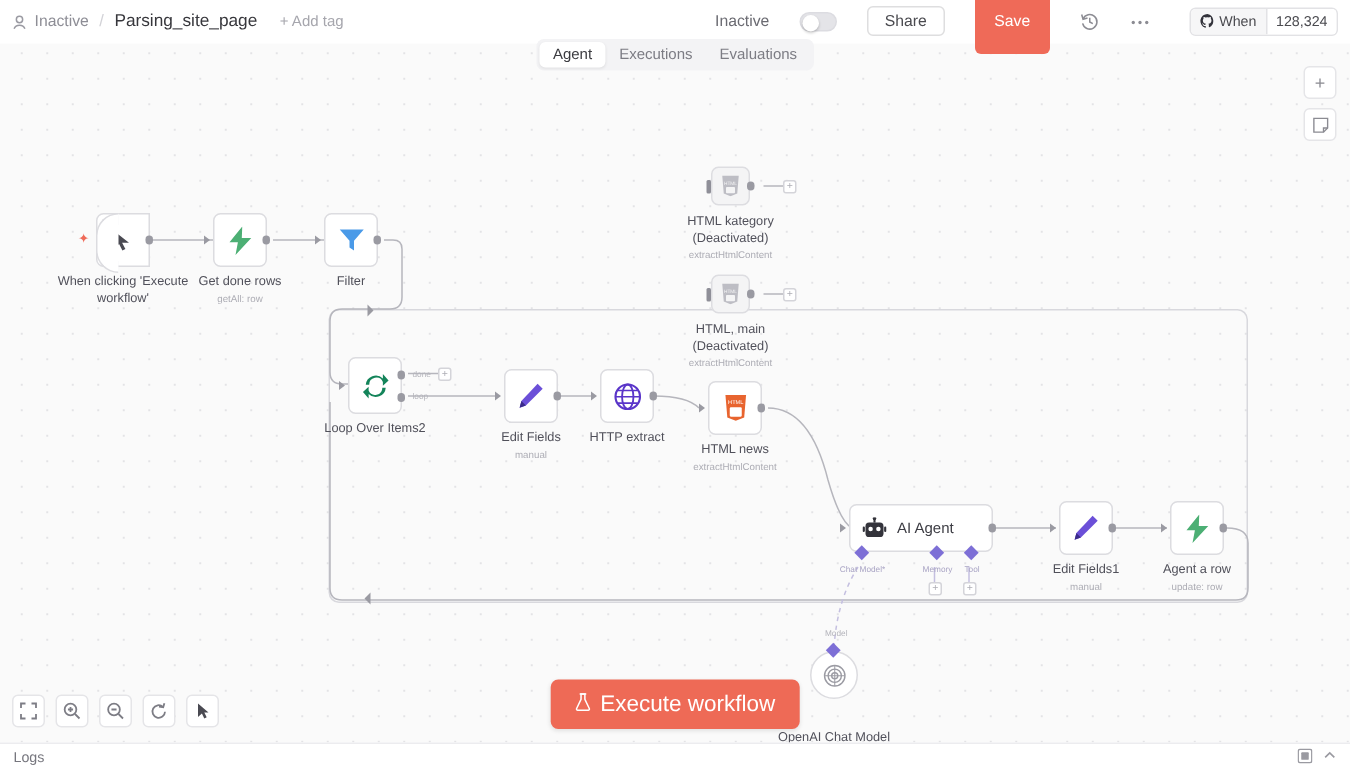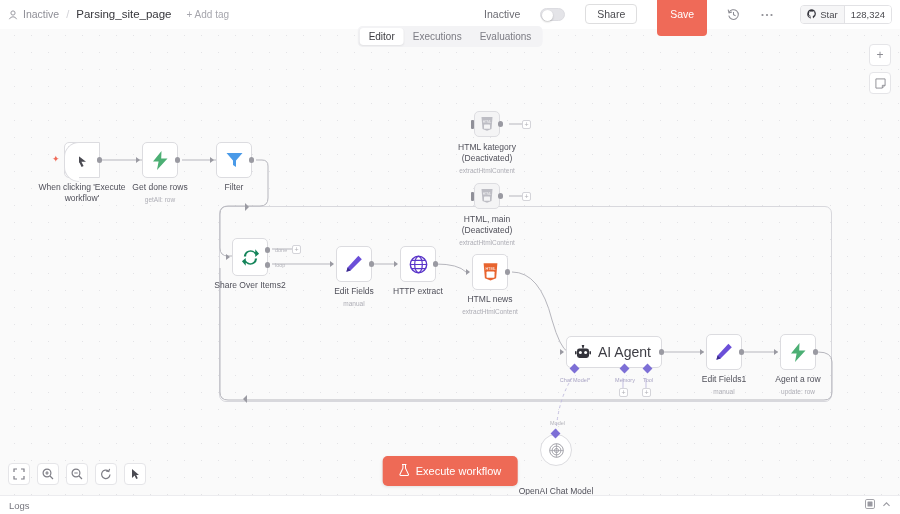--- a/index.html
+++ b/index.html
@@ -84,21 +84,21 @@
 
   
   .btoolbar{ position:absolute; left:8px; bottom:29px; display:flex; gap:7px; z-index:30; }
   .tbtn{
     width:22px;height:22px;border:1px solid #e5e5e8;background:#fff;border-radius:4px;
     display:flex;align-items:center;justify-content:center;color:#7d7d85;
   }
   .exec-btn{
     position:absolute; left:50%; transform:translateX(-50%); bottom:28px;
     background:#ee6a56;color:#fff;border:none;border-radius:5px;
-    font-size:11px;padding:8px 16px;display:flex;align-items:center;gap:6px;
+    font-size:15px;padding:8px 16px;display:flex;align-items:center;gap:6px;
     font-family:inherit; z-index:30; box-shadow:0 1px 3px rgba(0,0,0,.10);
   }
 
   
   .logs{
     position:absolute;left:0;bottom:0;width:900px;height:19px;background:#fff;
     border-top:1px solid #ececef; display:flex;align-items:center;padding:0 9px;
     font-size:9.5px;color:#76767e; z-index:40;
   }
   .logs-right{ margin-left:auto; display:flex;align-items:center;gap:7px;color:#9a9aa1; }
@@ -116,21 +116,21 @@
   }
   .nbox.wide{ width:96px;height:32px;justify-content:flex-start;padding-left:8px;gap:7px;}
   .nbox.small{ width:26px;height:26px; }
   .nbox.dis{ background:#f4f4f5; border-color:#dddde1; }
   .nlabel{
     position:absolute; left:50%; transform:translateX(-50%); top:40px;
     text-align:center; white-space:nowrap; font-size:8.5px; color:#50505a; line-height:11px;
   }
   .nlabel.two{ white-space:normal; width:90px; }
   .nsub{ font-size:6.5px;color:#adadb5; margin-top:1px; white-space:nowrap;}
-  .agent-name{ font-size:14px;color:#3d3d44; }
+  .agent-name{ font-size:10px;color:#3d3d44; }
 
   
   .port{
     position:absolute; width:5.5px;height:5.5px;border-radius:50%;background:#9a9aa2; top:50%;
     margin-top:-2.75px;
   }
   .port.out{ right:-3px; }
   .port.in{
     left:-4px; width:3px;height:9px;border-radius:1px;background:#8f8f98;margin-top:-4.5px;
   }
@@ -294,21 +294,21 @@
           <path d="M3,9 A7,7 0 0 1 15,4.6 L15,1.4 L19,6 L15,9.6 L15,7 A5,5 0 0 0 5.4,9 Z" fill="#14845a"></path>
           <path d="M17,11 A7,7 0 0 1 5,15.4 L5,18.6 L1,14 L5,10.4 L5,13 A5,5 0 0 0 14.6,11 Z" fill="#14845a"></path>
         </svg>
         <span class="port arrow" style="top:50%;"></span>
         <span class="port out" style="top:11px;"></span>
         <span class="port out" style="top:26px;"></span>
         <span class="portlbl" style="left:42px; top:8px;">done</span>
         <span class="portlbl" style="left:42px; top:23px;">loop</span>
       </div>
       <div class="plusbox" style="left:60px; top:7px;">+</div>
-      <div class="nlabel" style="top:42px;">Share Over Items2</div>
+      <div class="nlabel" style="top:42px;">Loop Over Items2</div>
     </div>
 
     <div class="node" style="left:336px; top:246px;">
       <div class="nbox">
         <svg width="18" height="18" viewBox="0 0 18 18">
           <path d="M13.4,0.8 L16.8,4.2 L5.6,15.4 L1.4,16.8 L2.6,12.4 Z" fill="#6b4fd8"></path>
           <path d="M2.6,12.4 L5.6,15.4 L1.4,16.8 Z" fill="#3a2b8a"></path>
         </svg>
         <span class="port arrow"></span>
         <span class="port out"></span>
@@ -452,29 +452,29 @@
           <circle cx="2.5" cy="7" r="1.1" fill="#8c8c93"></circle>
           <circle cx="7" cy="7" r="1.1" fill="#8c8c93"></circle>
           <circle cx="11.5" cy="7" r="1.1" fill="#8c8c93"></circle>
         </svg>
       </span>
       <span class="gh-group">
         <span class="gh-star">
           <svg width="10" height="10" viewBox="0 0 16 16">
             <path fill="#33333b" d="M8,0.4 A7.6,7.6 0 0 0 5.6,15.2 C6,15.28 6.15,15.03 6.15,14.82 c0,-0.2 -0.01,-0.87 -0.01,-1.58 C4,13.63 3.5,12.72 3.34,12.25 3.25,12.02 2.86,11.3 2.52,11.11 2.24,10.96 1.84,10.59 2.51,10.58 3.14,10.57 3.59,11.16 3.74,11.4 c0.66,1.11 1.71,0.8 2.13,0.6 0.06,-0.48 0.25,-0.8 0.46,-0.98 -1.6,-0.18 -3.27,-0.8 -3.27,-3.55 0,-0.78 0.28,-1.43 0.74,-1.93 -0.07,-0.18 -0.32,-0.92 0.07,-1.91 0,0 0.6,-0.19 1.98,0.74 a6.85,6.85 0 0 1 1.8,-0.24 c0.61,0 1.23,0.08 1.8,0.24 1.38,-0.94 1.98,-0.74 1.98,-0.74 0.4,0.99 0.15,1.73 0.07,1.91 0.46,0.5 0.74,1.14 0.74,1.93 0,2.76 -1.68,3.37 -3.28,3.55 0.26,0.22 0.48,0.65 0.48,1.32 0,0.95 -0.01,1.72 -0.01,1.96 0,0.19 0.13,0.42 0.53,0.35 A7.6,7.6 0 0 0 8,0.4 Z"></path>
           </svg>
-          <span>Star</span>
+          <span>When</span>
         </span>
         <span class="gh-count">128,324</span>
       </span>
     </div>
   </div>
 
   <div class="tabs">
-    <div class="tab active">Editor</div>
+    <div class="tab active">Agent</div>
     <div class="tab">Executions</div>
     <div class="tab">Evaluations</div>
   </div>
 
   <div class="rfloat">
     <div class="rbtn">+</div>
     <div class="rbtn">
       <svg width="11" height="11" viewBox="0 0 12 12">
         <path d="M1,1 L11,1 L11,8 L8,11 L1,11 Z" fill="none" stroke="#8b8b92" stroke-width="1"></path>
         <path d="M11,8 L8,8 L8,11" fill="none" stroke="#8b8b92" stroke-width="1"></path>

